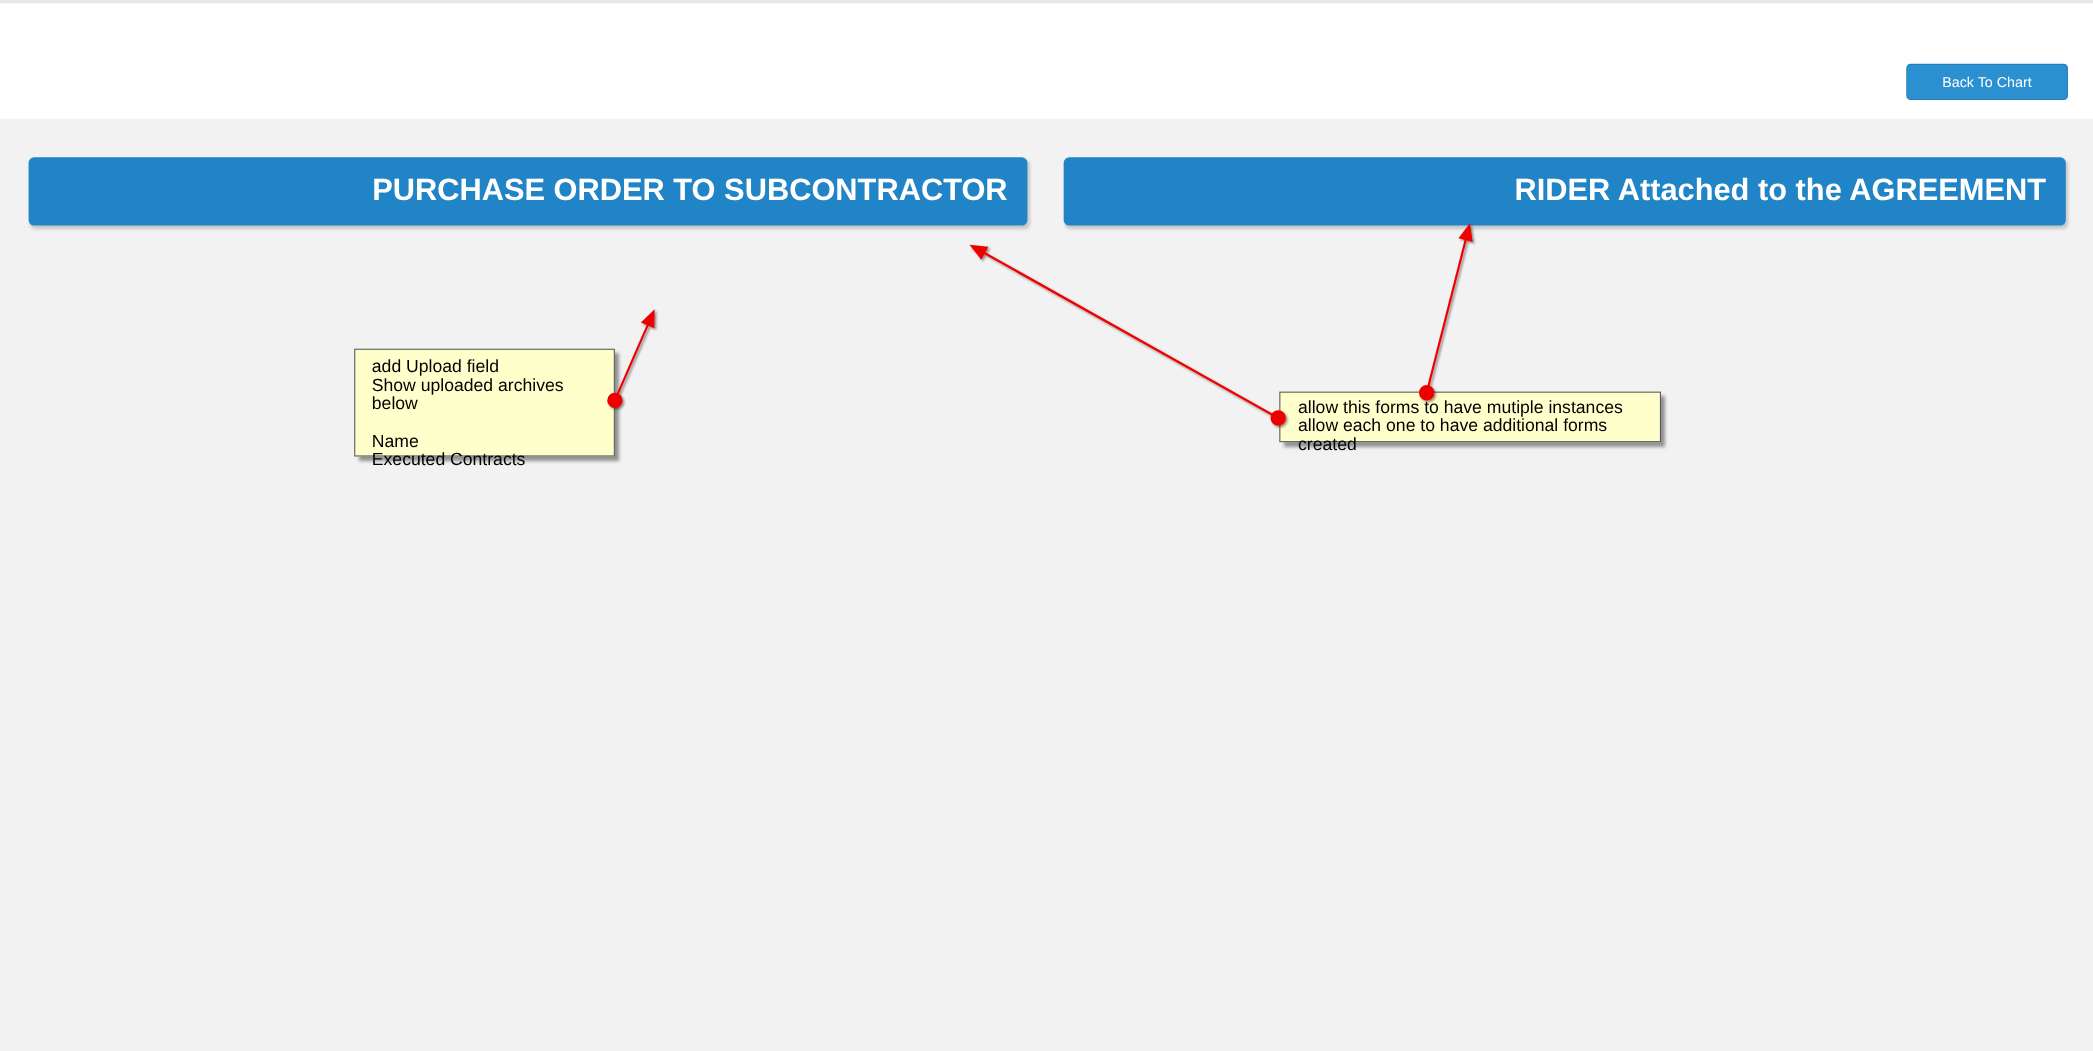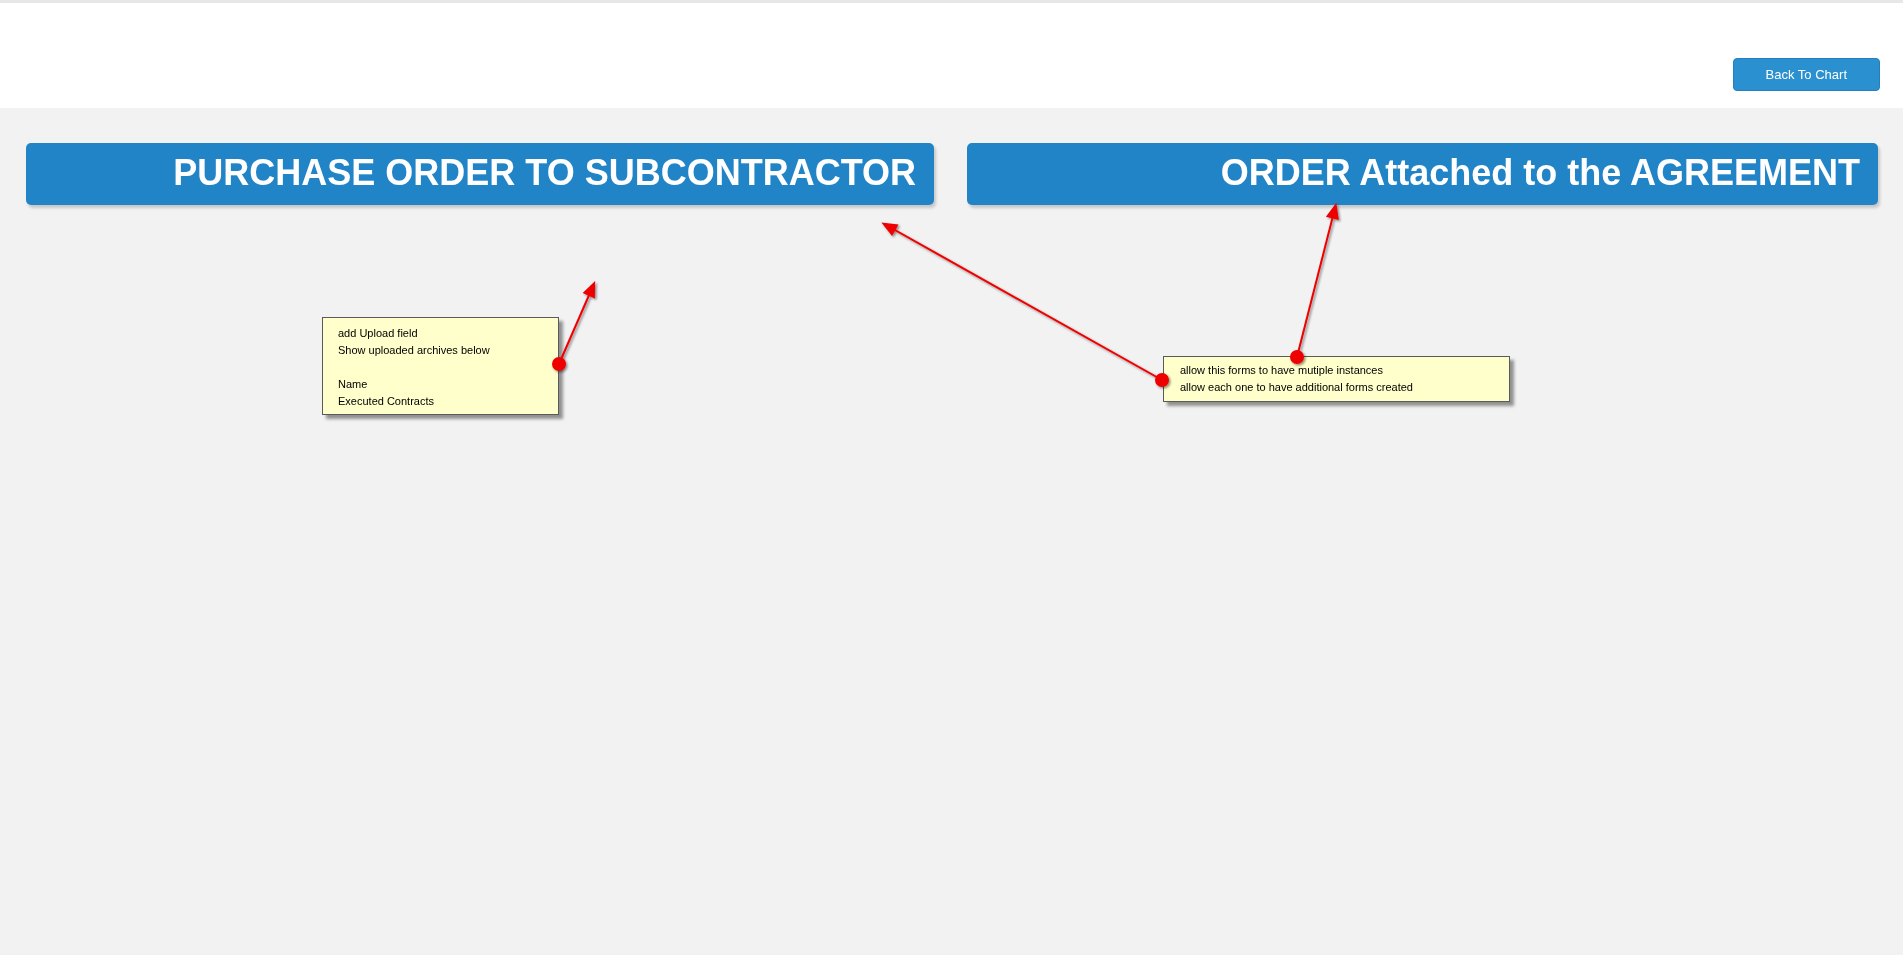--- a/index.html
+++ b/index.html
@@ -35,39 +35,39 @@
   }
 
   
   .bar {
     position: absolute;
     top: 143px;
     height: 62px;
     background: #2184c6;
     border-radius: 5px;
     color: #ffffff;
-    font-size: 36px;
+    font-size: 28px;
     font-weight: bold;
     line-height: 60px;
     text-align: right;
     padding-right: 18px;
     box-shadow: 2px 3px 3px rgba(0,0,0,0.18);
     white-space: nowrap;
   }
   .bar-left  { left: 26px;  width: 908px; }
   .bar-right { left: 967px; width: 911px; }
 
   
   .note {
     position: absolute;
     background: #ffffcc;
     border: 1px solid #5a5a5a;
     box-shadow: 4px 4px 3px rgba(0,0,0,0.40);
     color: #000000;
-    font-size: 11px;
+    font-size: 16px;
     line-height: 17px;
     white-space: pre-line;
     cursor: move;
   }
   .note-left  { left: 322px;  top: 317px; width: 237px; height: 98px; padding: 7px 10px 7px 15px; }
   .note-right { left: 1163px; top: 356px; width: 347px; height: 46px; padding: 5px 10px 5px 16px; }
 
   
   .arrows {
     position: absolute;
@@ -79,21 +79,21 @@
 </style>
 </head>
 <body>
 
 <div class="navbar">
   <button class="btn-back">Back To Chart</button>
 </div>
 
 <div class="bar bar-left">PURCHASE ORDER TO SUBCONTRACTOR</div>
 
-<div class="bar bar-right">ORDER Attached to the AGREEMENT</div>
+<div class="bar bar-right">RIDER Attached to the AGREEMENT</div>
 
 <div class="note note-left">add Upload field
 Show uploaded archives below
 
 Name
 Executed Contracts</div>
 
 <div class="note note-right">allow this forms to have mutiple instances
 allow each one to have additional forms created</div>
 

